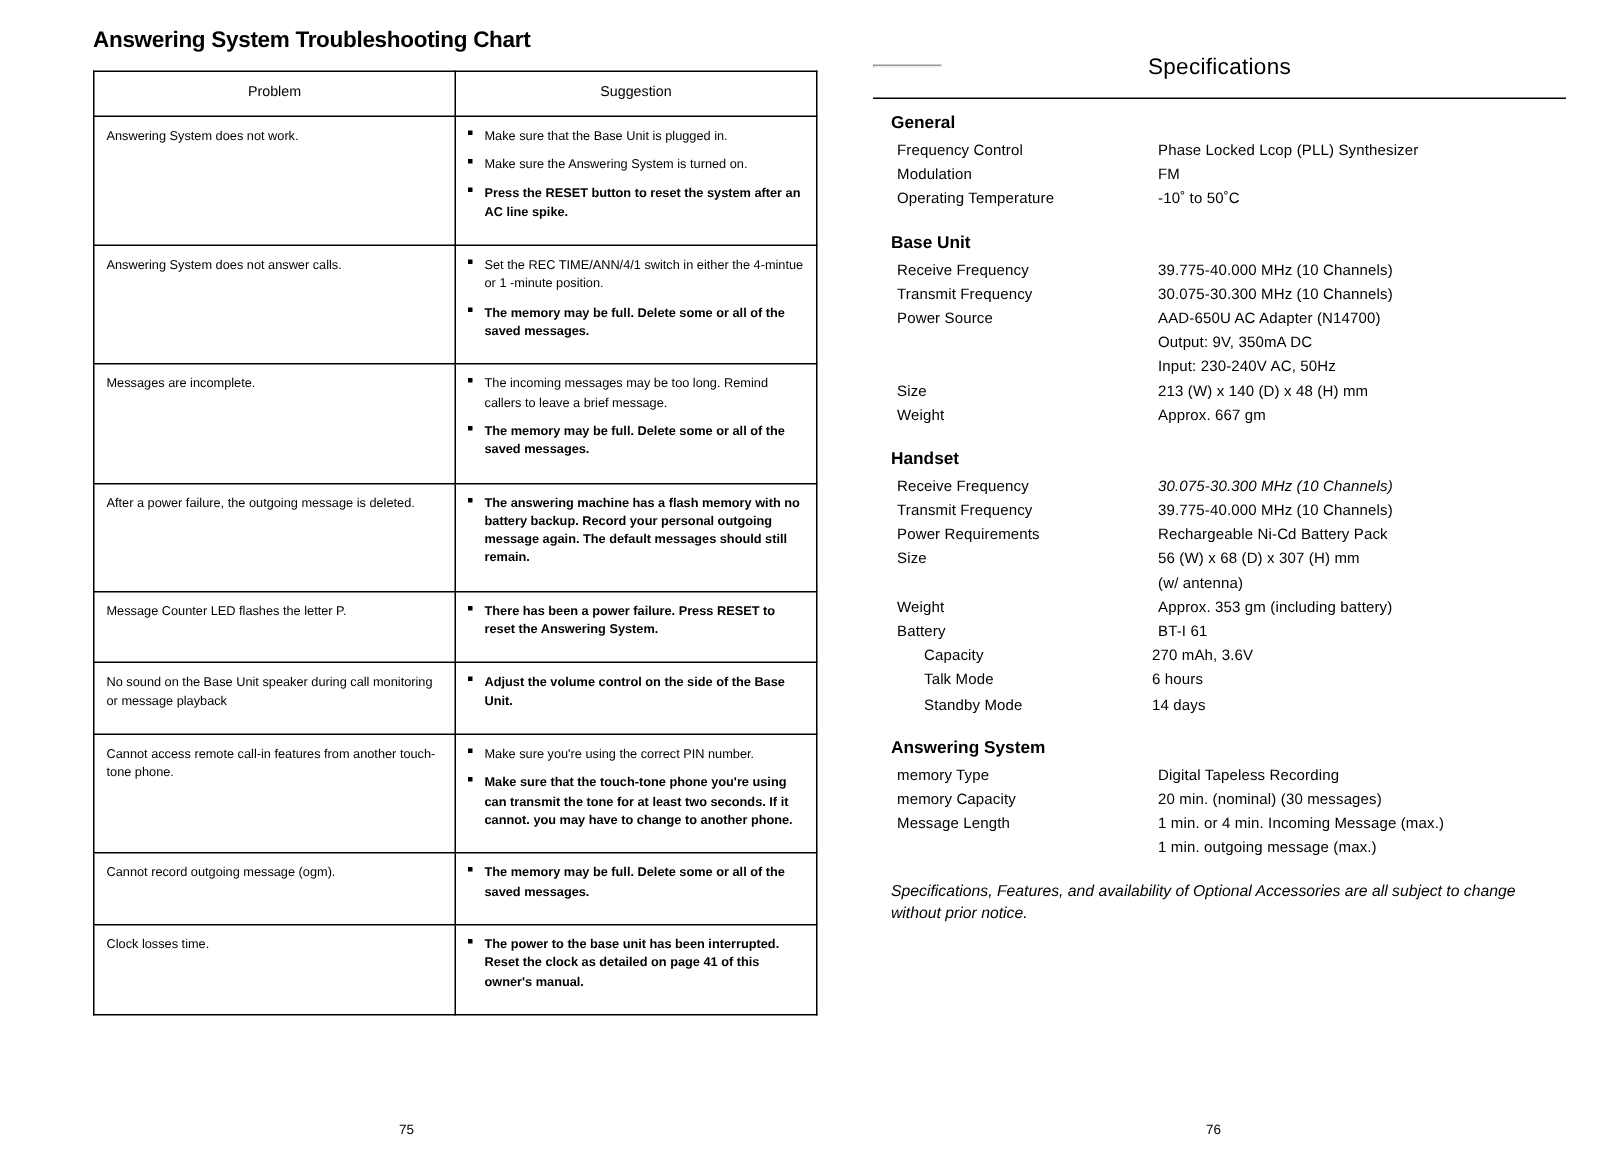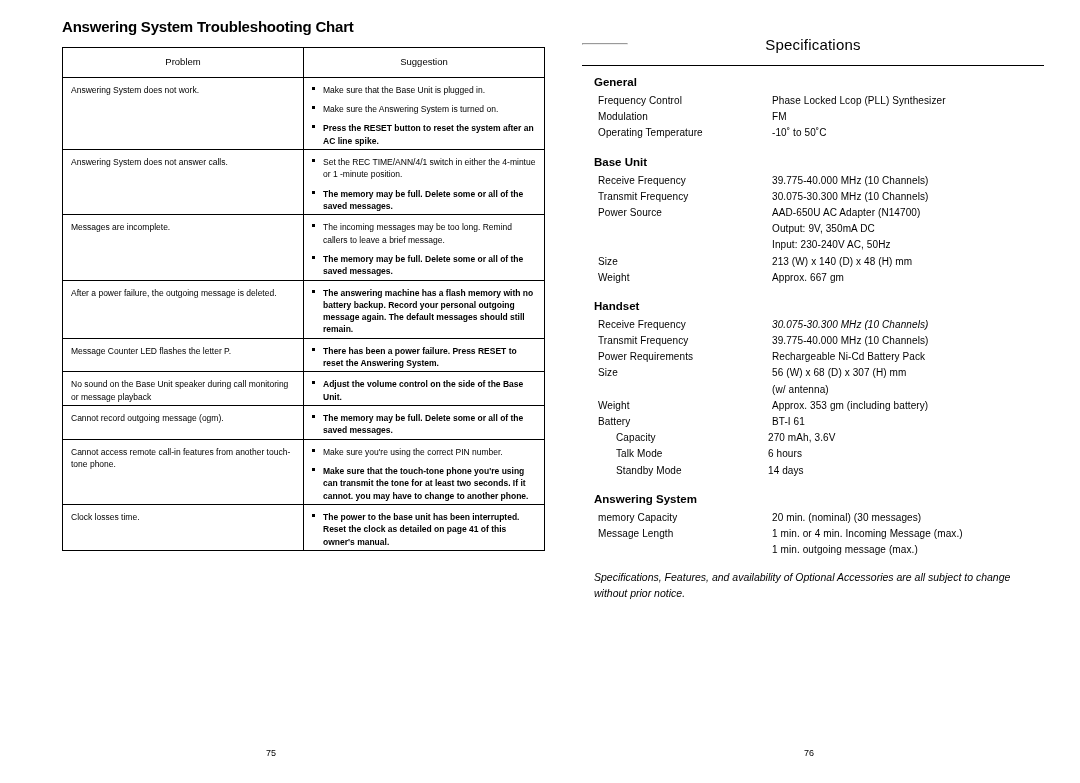--- a/index.html
+++ b/index.html
@@ -37,21 +37,21 @@
     letter-spacing: -0.2px;
   }
   table.trouble {
     border-collapse: collapse;
     width: 466px;
     table-layout: fixed;
   }
   table.trouble td, table.trouble th {
     border: 1px solid #000;
     vertical-align: top;
-    padding: 6px 6px 2px 8px;
+    padding: 6px 6px 16px 8px;
     font-size: 8.5px;
     line-height: 1.45;
     font-weight: normal;
   }
   table.trouble th {
     text-align: center;
     font-size: 9.5px;
     padding: 7px 4px 8px 4px;
   }
   .col-problem { width: 232px; }
@@ -203,30 +203,30 @@
             <span class="sugg-item">There has been a power failure. Press RESET to reset the Answering System.</span>
           </td>
         </tr>
         <tr>
           <td class="prob-cell">No sound on the Base Unit speaker during call monitoring or message playback</td>
           <td>
             <span class="sugg-item">Adjust the volume control on the side of the Base Unit.</span>
           </td>
         </tr>
         <tr>
-          <td class="prob-cell">Cannot record outgoing message (ogm).</td>
-          <td>
-            <span class="sugg-item">The memory may be full. Delete some or all of the saved messages.</span>
-          </td>
-        </tr>
-        <tr>
           <td class="prob-cell">Cannot access remote call-in features from another touch-tone phone.</td>
           <td>
             <span class="sugg-item">Make sure you're using the correct PIN number.</span>
             <span class="sugg-item">Make sure that the touch-tone phone you're using can transmit the tone for at least two seconds. If it cannot. you may have to change to another phone.</span>
+          </td>
+        </tr>
+        <tr>
+          <td class="prob-cell">Cannot record outgoing message (ogm).</td>
+          <td>
+            <span class="sugg-item">The memory may be full. Delete some or all of the saved messages.</span>
           </td>
         </tr>
         <tr>
           <td class="prob-cell">Clock losses time.</td>
           <td>
             <span class="sugg-item">The power to the base unit has been interrupted. Reset the clock as detailed on page 41 of this owner's manual.</span>
           </td>
         </tr>
       </tbody>
     </table>
@@ -323,20 +323,24 @@
       </div>
       <div class="row sub-battery">
         <div class="lbl">Standby Mode</div>
         <div class="val">14 days</div>
       </div>
     </div>
 
     <h2 class="sec-title">Answering System</h2>
     <div class="rows">
       <div class="row">
+        <div class="lbl">memory Type</div>
+        <div class="val">Digital Tapeless Recording</div>
+      </div>
+      <div class="row">
         <div class="lbl">memory Capacity</div>
         <div class="val">20 min. (nominal) (30 messages)</div>
       </div>
       <div class="row">
         <div class="lbl">Message Length</div>
         <div class="val">
           <span>1 min. or 4 min. Incoming Message (max.)</span>
           <span class="sub">1 min. outgoing message (max.)</span>
         </div>
       </div>

